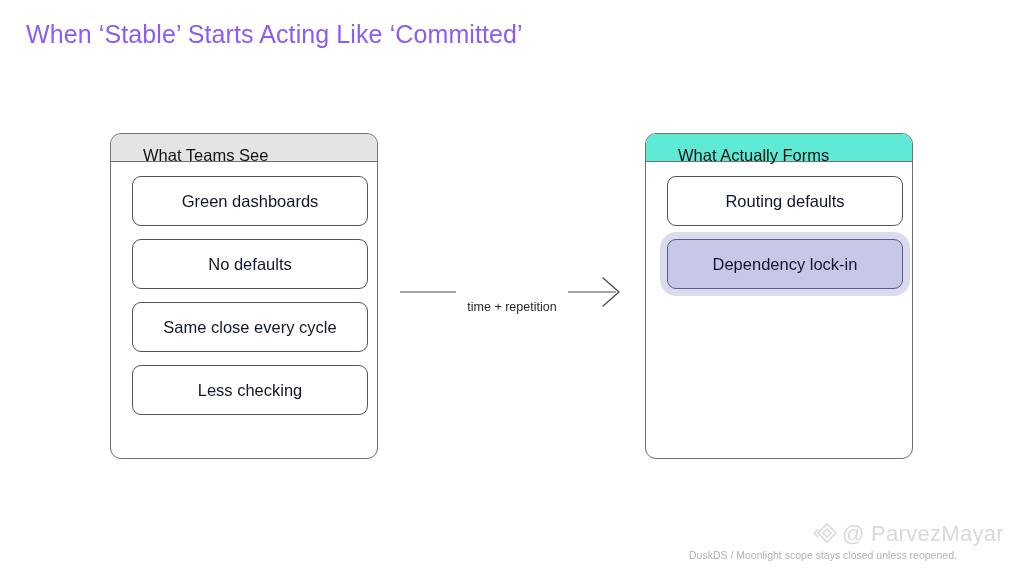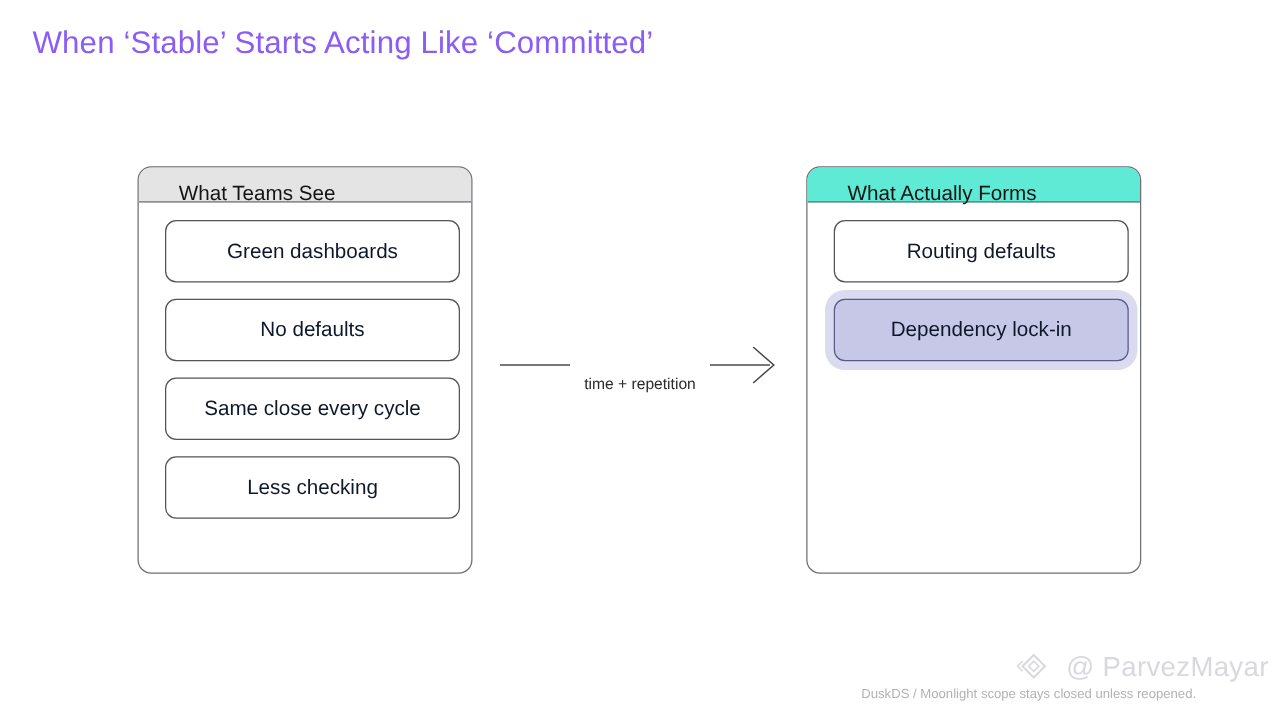--- a/index.html
+++ b/index.html
@@ -123,21 +123,21 @@
     white-space: nowrap;
   }
 
   
   .watermark {
     position: absolute;
     left: 812px;
     top: 521px;
     display: flex;
     align-items: center;
-    gap: 11px;
+    gap: 0;
     color: #d8d8de;
     font-size: 22px;
     font-weight: 400;
     letter-spacing: 0.3px;
     white-space: nowrap;
     pointer-events: none;
   }
   .watermark .wm-mark { display: block; }
 </style>
 </head>

